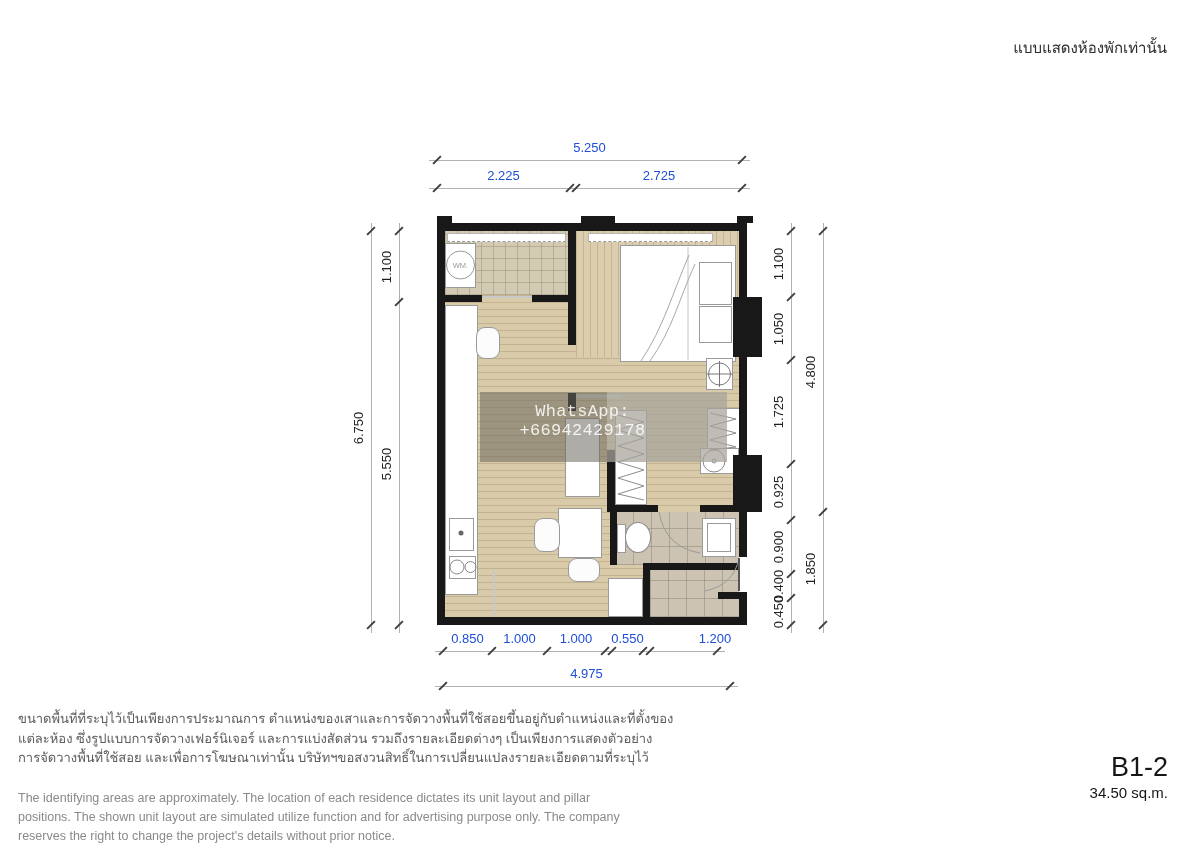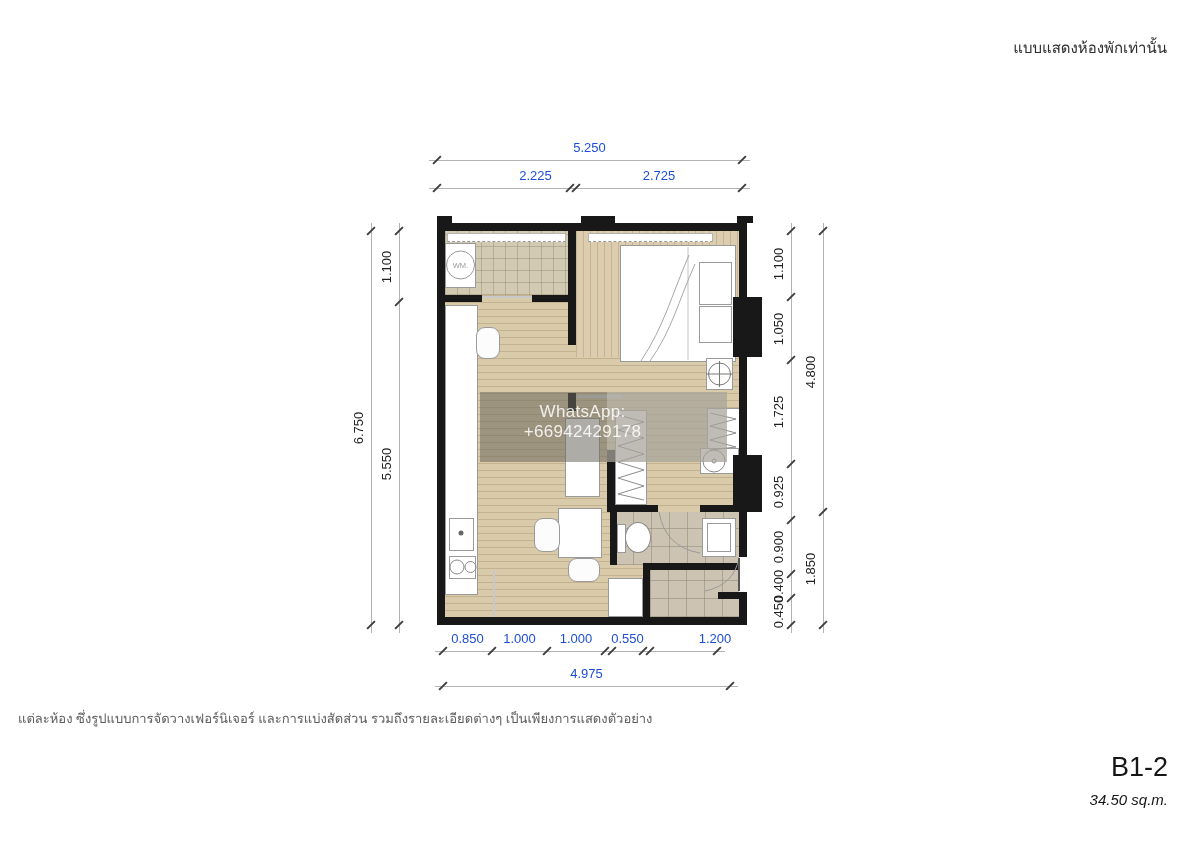--- a/index.html
+++ b/index.html
@@ -24,28 +24,28 @@
     background-image:repeating-linear-gradient(0deg,rgba(140,133,116,.5) 0 1px,transparent 1px 18px),
                      repeating-linear-gradient(90deg,rgba(140,133,116,.5) 0 1px,transparent 1px 18px);}
   .dimh{position:absolute;height:1px;background:#b2b2b2;}
   .dimv{position:absolute;width:1px;background:#b2b2b2;}
   .tick{position:absolute;width:11px;height:2px;background:#3d3d3d;transform:translate(-50%,-50%) rotate(-45deg);}
   .dlab{position:absolute;font-size:13px;color:#1d4ed8;white-space:nowrap;transform:translate(-50%,-50%);}
   .dlabv{position:absolute;font-size:13px;color:#1f1f1f;white-space:nowrap;transform:translate(-50%,-50%) rotate(-90deg);}
   #watermark{position:absolute;left:480px;top:392px;width:247px;height:70px;background:rgba(108,103,92,.55);}
   #watermark .wm2{position:absolute;left:127px;top:0;width:120px;height:70px;background:rgba(212,209,203,.42);}
   #watermark .t{position:absolute;left:0;width:205px;text-align:center;color:rgba(255,255,255,.85);
-     font-size:17px;letter-spacing:.3px;}
+     font-size:17px;letter-spacing:.3px;font-family:Liberation Mono, monospace;}
   #note-th{position:absolute;right:33px;top:36px;font-size:15px;color:#2e2e2e;}
   #disc-th{position:absolute;left:18px;top:709px;font-size:13px;color:#5c5c5c;line-height:19.5px;}
   #disc-en{position:absolute;left:18px;top:789px;font-size:12.5px;color:#8a8a8a;line-height:19px;}
   #title-block{position:absolute;right:32px;top:750px;width:220px;text-align:right;color:#161616;}
   #title-block .proj{font-size:28px;letter-spacing:.5px;border-bottom:2px solid #161616;padding-bottom:2px;}
   #title-block .unit{font-size:27px;margin-top:2px;}
-  #title-block .area{font-size:15px;margin-top:8px;font-style:italic;}
+  #title-block .area{font-size:15px;margin-top:1px;}
 </style>
 </head>
 <body>
 
 <div id="page">
 
   <div id="note-th">แบบแสดงห้องพักเท่านั้น</div>
 
   <div id="plan" class="abs" style="left:0;top:0;width:1200px;height:848px;">
       <div class="wood-h" style="left: 445px; top: 295px; width: 294px; height: 322px;"></div>
@@ -134,21 +134,21 @@
   <div id="dims">
       <div class="dimh" style="left: 429px; top: 160px; width: 321px;"></div>
       <div class="tick" style="left: 437px; top: 160px;"></div>
       <div class="tick" style="left: 742px; top: 160px;"></div>
       <div class="dlab" style="left: 589.5px; top: 147px;">5.250</div>
       <div class="dimh" style="left: 429px; top: 188px; width: 321px;"></div>
       <div class="tick" style="left: 437px; top: 188px;"></div>
       <div class="tick" style="left: 570px; top: 188px;"></div>
       <div class="tick" style="left: 576px; top: 188px;"></div>
       <div class="tick" style="left: 742px; top: 188px;"></div>
-      <div class="dlab" style="left: 503.5px; top: 175px; margin-left: 32px;">2.225</div>
+      <div class="dlab" style="left: 503.5px; top: 175px;">2.225</div>
       <div class="dlab" style="left: 659px; top: 175px;">2.725</div>
       <div class="dimv" style="left: 371px; top: 223px; height: 410px;"></div>
       <div class="tick" style="left: 371px; top: 231px;"></div>
       <div class="tick" style="left: 371px; top: 625px;"></div>
       <div class="dlabv" style="left: 358px; top: 428px;">6.750</div>
       <div class="dimv" style="left: 399px; top: 223px; height: 410px;"></div>
       <div class="tick" style="left: 399px; top: 231px;"></div>
       <div class="tick" style="left: 399px; top: 302px;"></div>
       <div class="tick" style="left: 399px; top: 625px;"></div>
       <div class="dlabv" style="left: 386px; top: 266.5px;">1.100</div>
@@ -189,24 +189,29 @@
       <div class="dlab" style="left: 576px; top: 638px;">1.000</div>
       <div class="dlab" style="left: 627.5px; top: 638px;">0.550</div>
       <div class="dlab" style="left: 715px; top: 638px;">1.200</div>
       <div class="dimh" style="left: 435px; top: 686px; width: 303px;"></div>
       <div class="tick" style="left: 443px; top: 686px;"></div>
       <div class="tick" style="left: 730px; top: 686px;"></div>
       <div class="dlab" style="left: 586.5px; top: 673px;">4.975</div>
     </div>
 
   <div id="disc-th">
+    <div>ขนาดพื้นที่ที่ระบุไว้เป็นเพียงการประมาณการ ตำแหน่งของเสาและการจัดวางพื้นที่ใช้สอยขึ้นอยู่กับตำแหน่งและที่ตั้งของ</div>
     <div>แต่ละห้อง ซึ่งรูปแบบการจัดวางเฟอร์นิเจอร์ และการแบ่งสัดส่วน รวมถึงรายละเอียดต่างๆ เป็นเพียงการแสดงตัวอย่าง</div>
+    <div>การจัดวางพื้นที่ใช้สอย และเพื่อการโฆษณาเท่านั้น บริษัทฯขอสงวนสิทธิ์ในการเปลี่ยนแปลงรายละเอียดตามที่ระบุไว้</div>
   </div>
 
   <div id="disc-en">
+    <div>The identifying areas are approximately. The location of each residence dictates its unit layout and pillar</div>
+    <div>positions. The shown unit layout are simulated utilize function and for advertising purpose only. The company</div>
+    <div>reserves the right to change the project's details without prior notice.</div>
   </div>
 
   <div id="title-block">
     <div class="unit">B1-2</div>
     <div class="area">34.50 sq.m.</div>
   </div>
 
 </div>
 
 </body></html>

